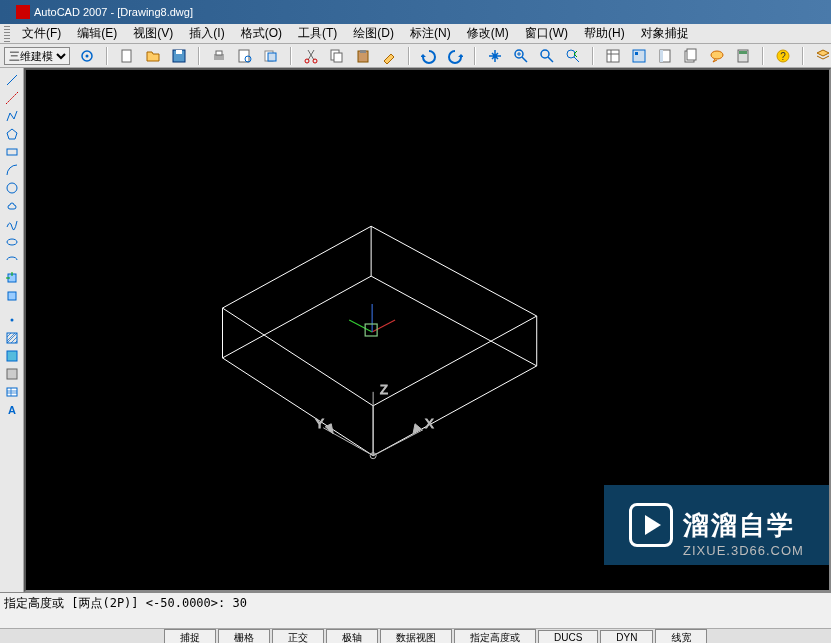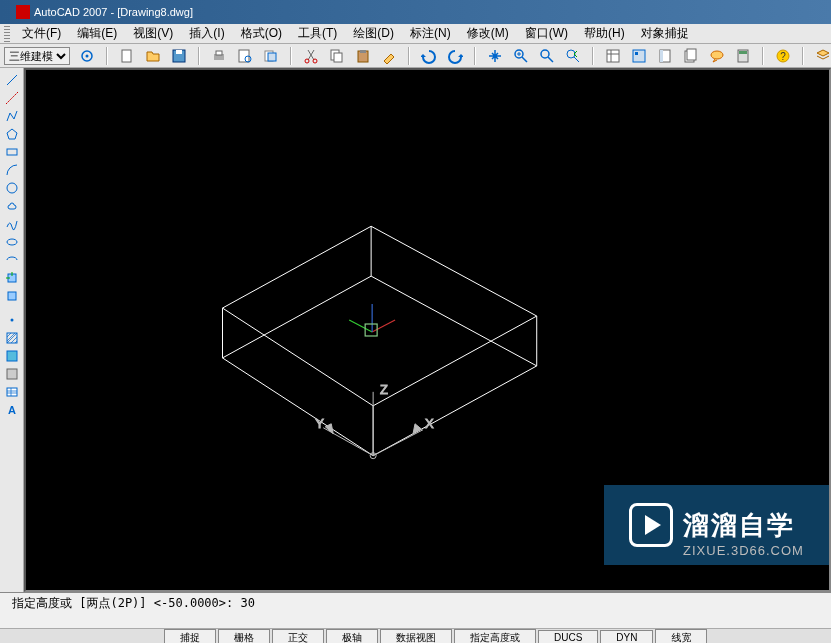--- a/index.html
+++ b/index.html
@@ -152,21 +152,21 @@
       border-top: 10px solid transparent;
       border-bottom: 10px solid transparent;
       margin-left: 4px;
     }
     .watermark .wtext { display: flex; flex-direction: column; }
     .watermark .wtext .big { font-size: 26px; font-weight: bold; letter-spacing: 2px; margin-top: 16px; }
     .watermark .wtext .small { font-size: 13px; letter-spacing: 1px; color: #bbb; }
     .command-area {
       background: #f0f0f0;
       border-top: 1px solid #888;
-      padding: 2px 12px;
+      padding: 2px 4px;
       height: 36px;
     }
     .cmd-line { font-size: 12px; font-family: SimSun, monospace; }
     .statusbar {
       background: #e0e0e0;
       height: 18px;
       display: flex;
       align-items: center;
       padding: 0 4px;
       gap: 2px;

